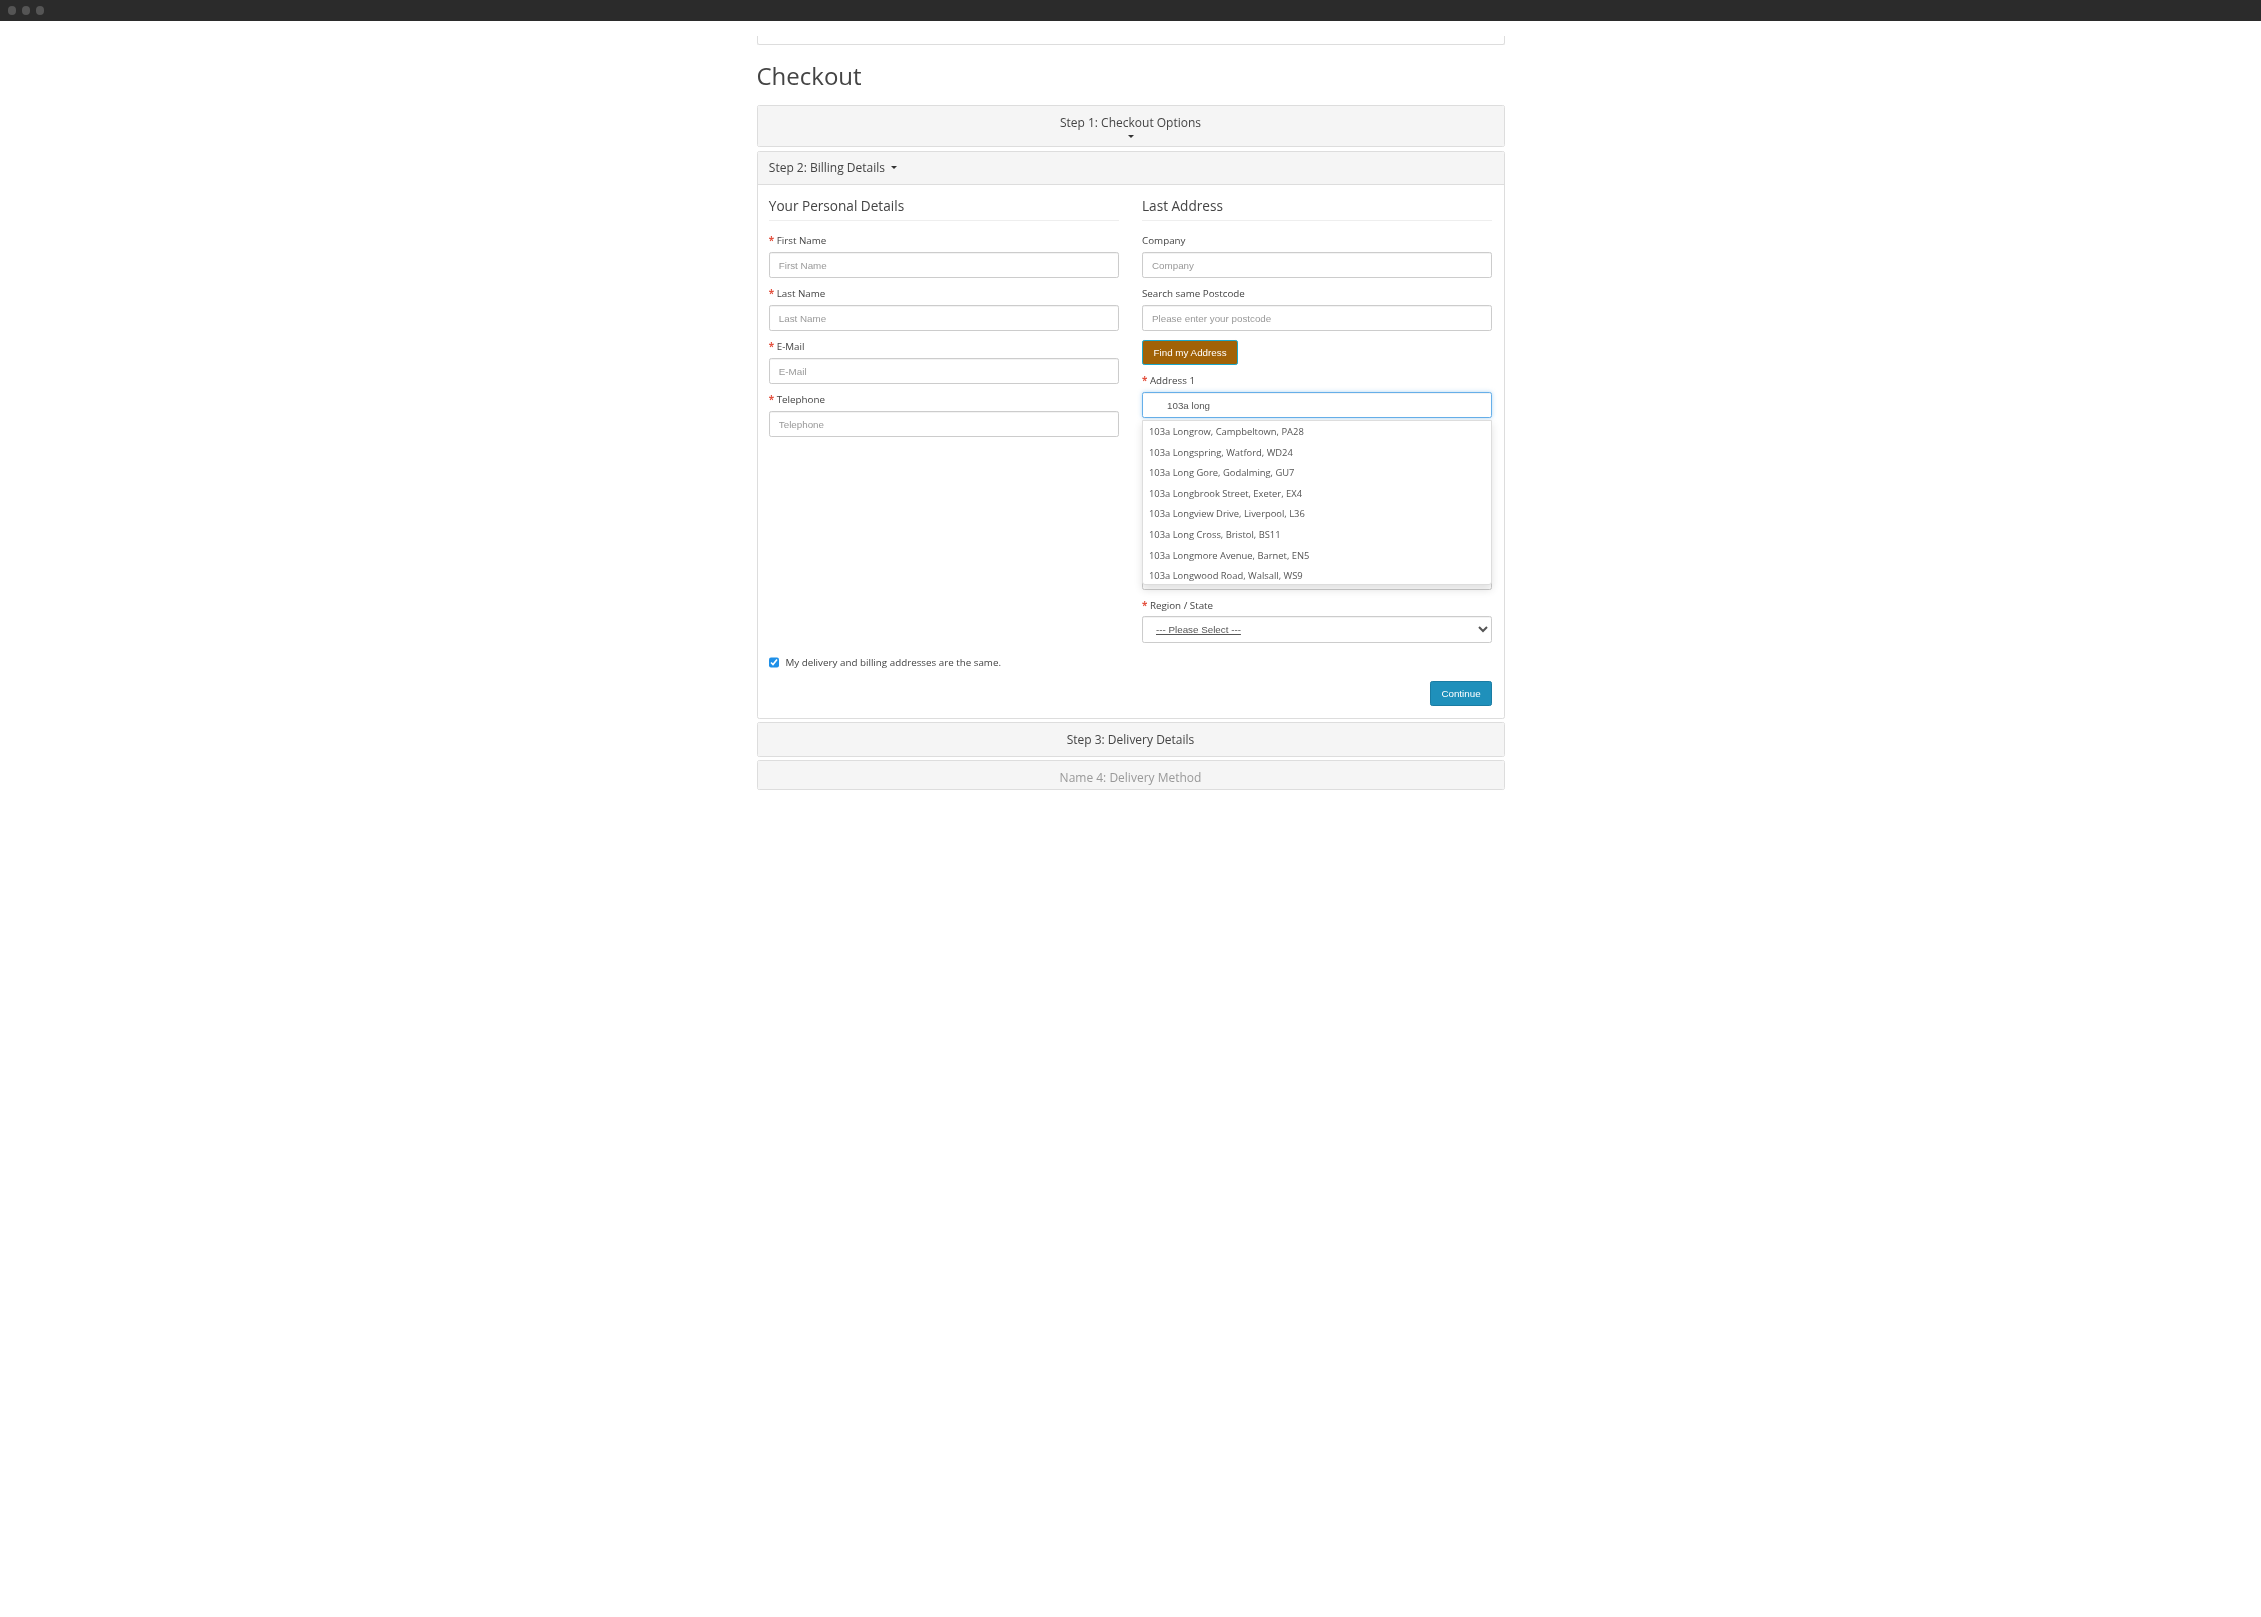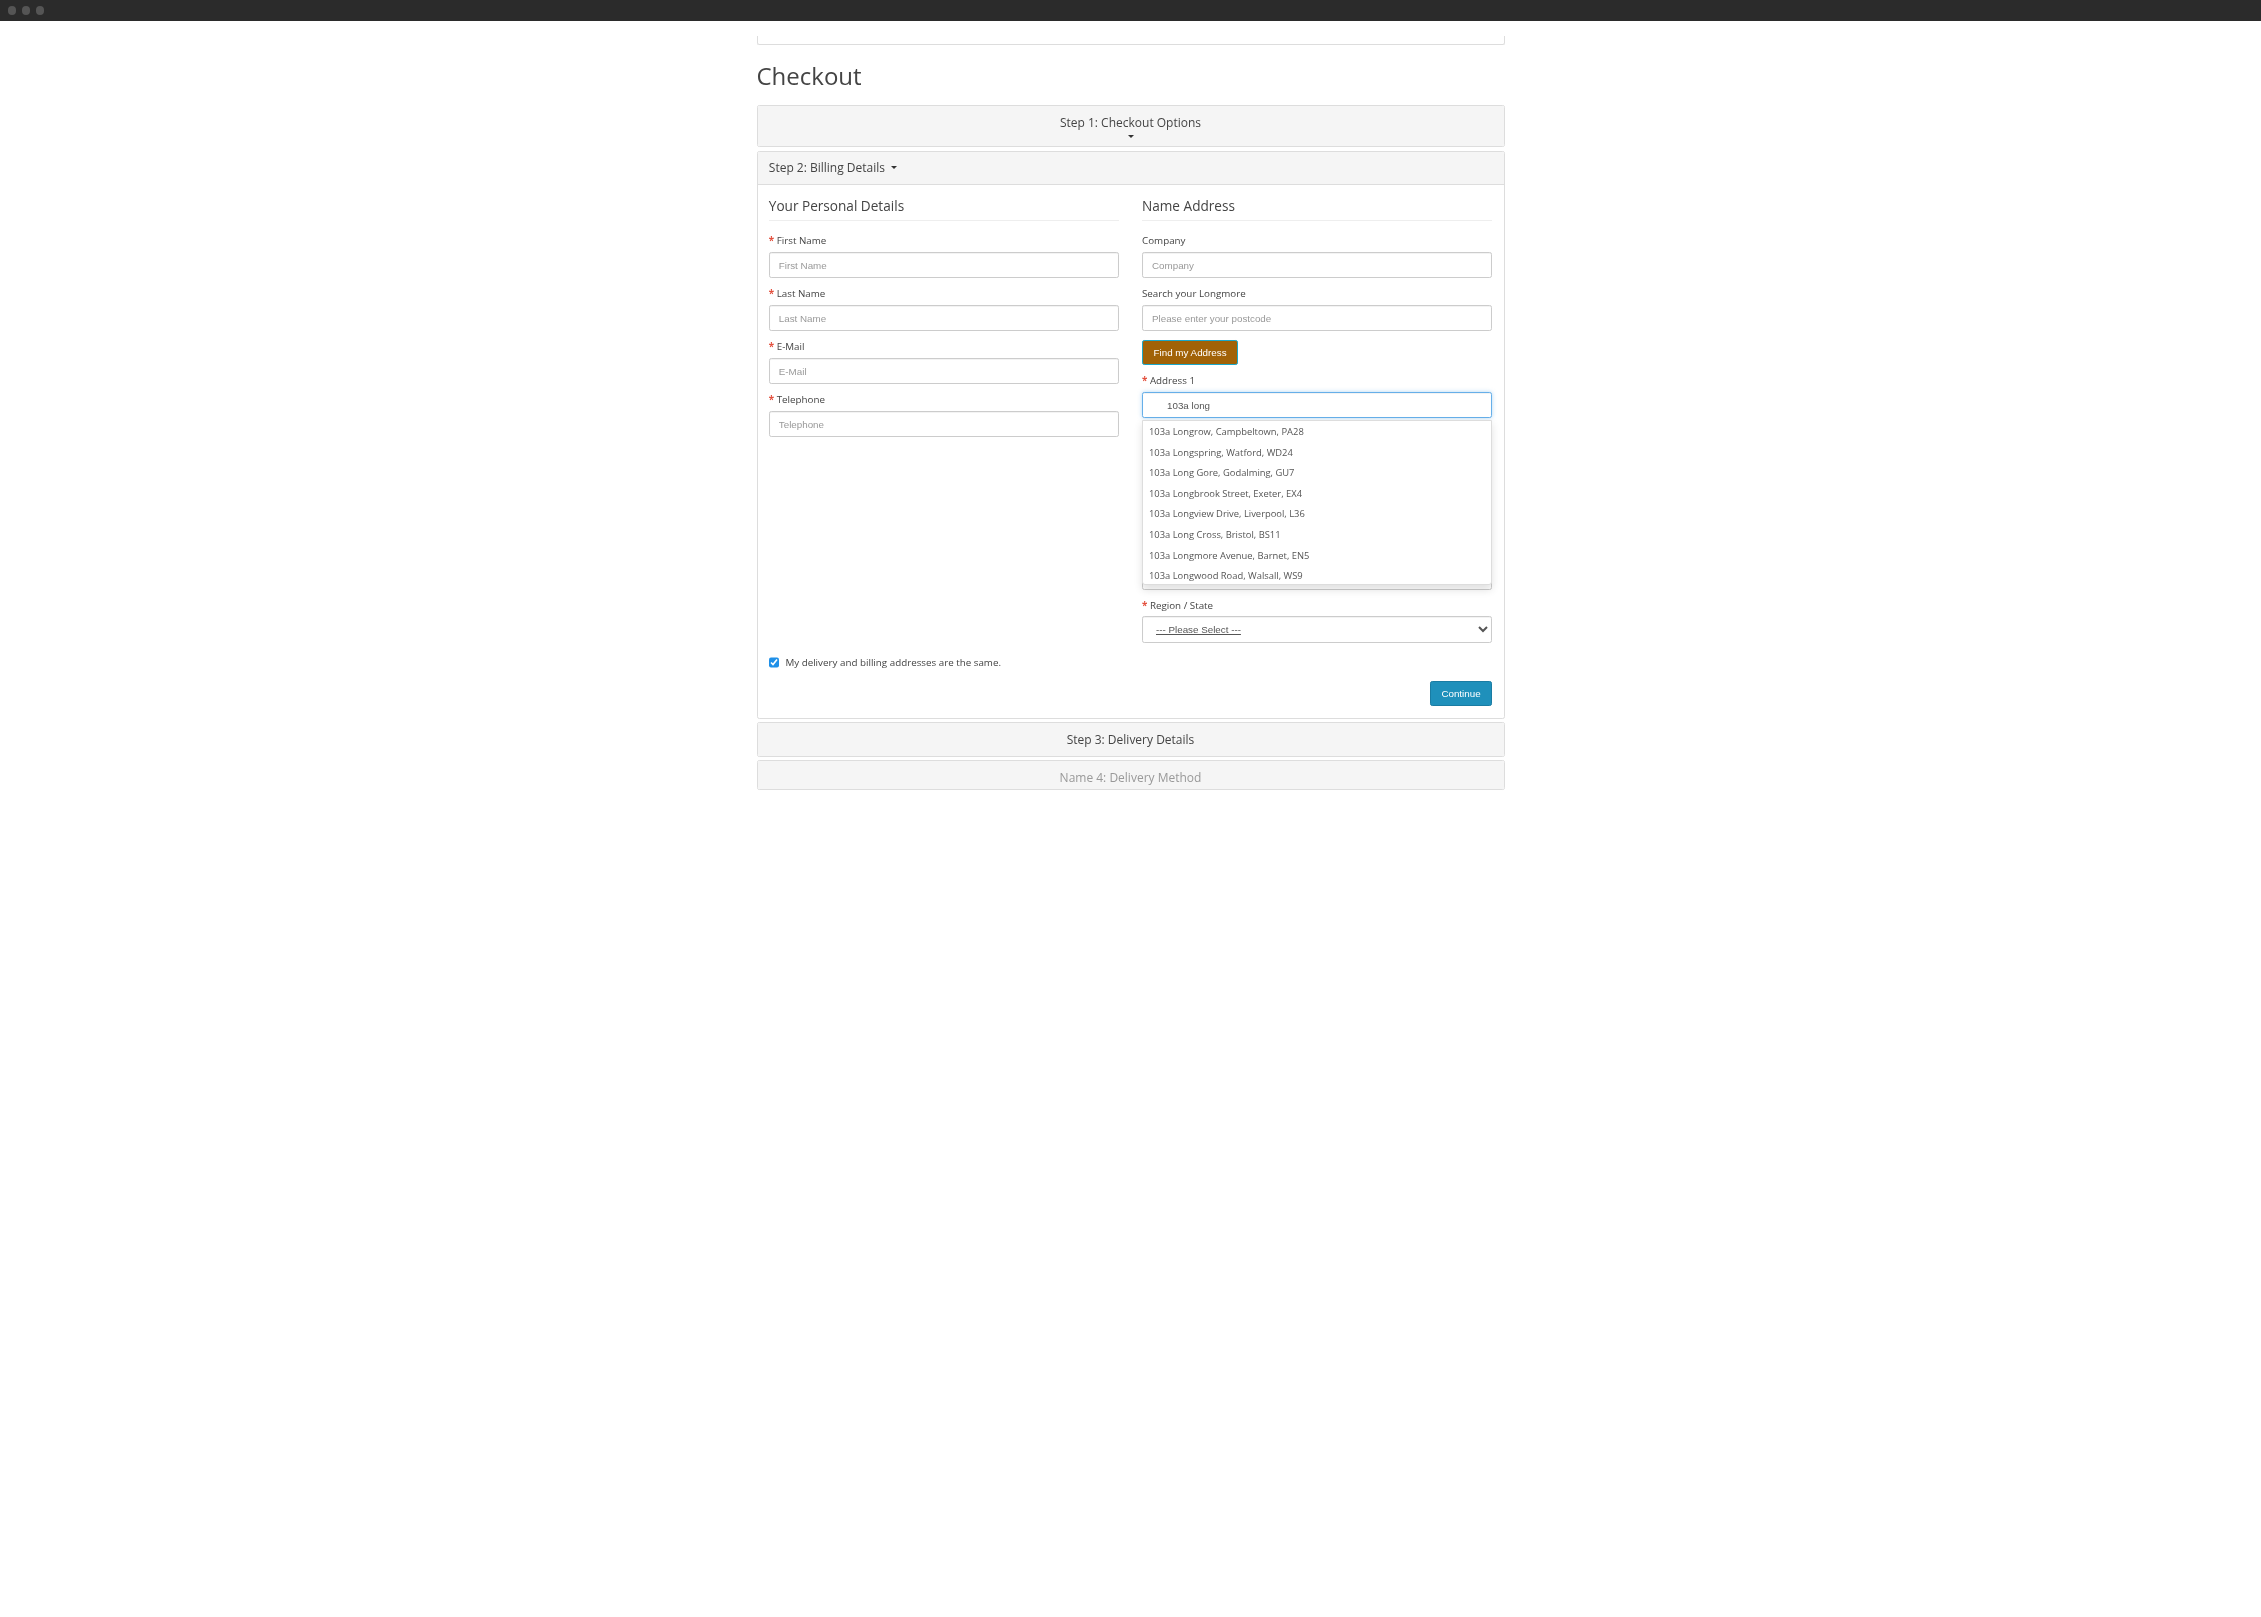--- a/index.html
+++ b/index.html
@@ -223,29 +223,29 @@
             <input class="form-control" type="text" placeholder="E-Mail" style="">
           </div>
 
           <div class="form-group">
             <label class="form-label required">Telephone</label>
             <input class="form-control" type="text" placeholder="Telephone" style="">
           </div>
         </div>
 
         <div class="col">
-          <div class="section-title">Name Address</div>
+          <div class="section-title">Last Address</div>
 
           <div class="form-group">
             <label class="form-label">Company</label>
             <input class="form-control" type="text" placeholder="Company" style="">
           </div>
 
           <div class="form-group">
-            <label class="form-label">Search your Longmore</label>
+            <label class="form-label">Search same Postcode</label>
             <input class="form-control" type="text" placeholder="Please enter your postcode" style="">
           </div>
 
           <div class="form-group">
             <button class="btn btn-info">Find my Address</button>
           </div>
 
           <div class="form-group">
             <label class="form-label required">Address 1</label>
             <input class="form-control focused" type="text" value="103a long" style="">

